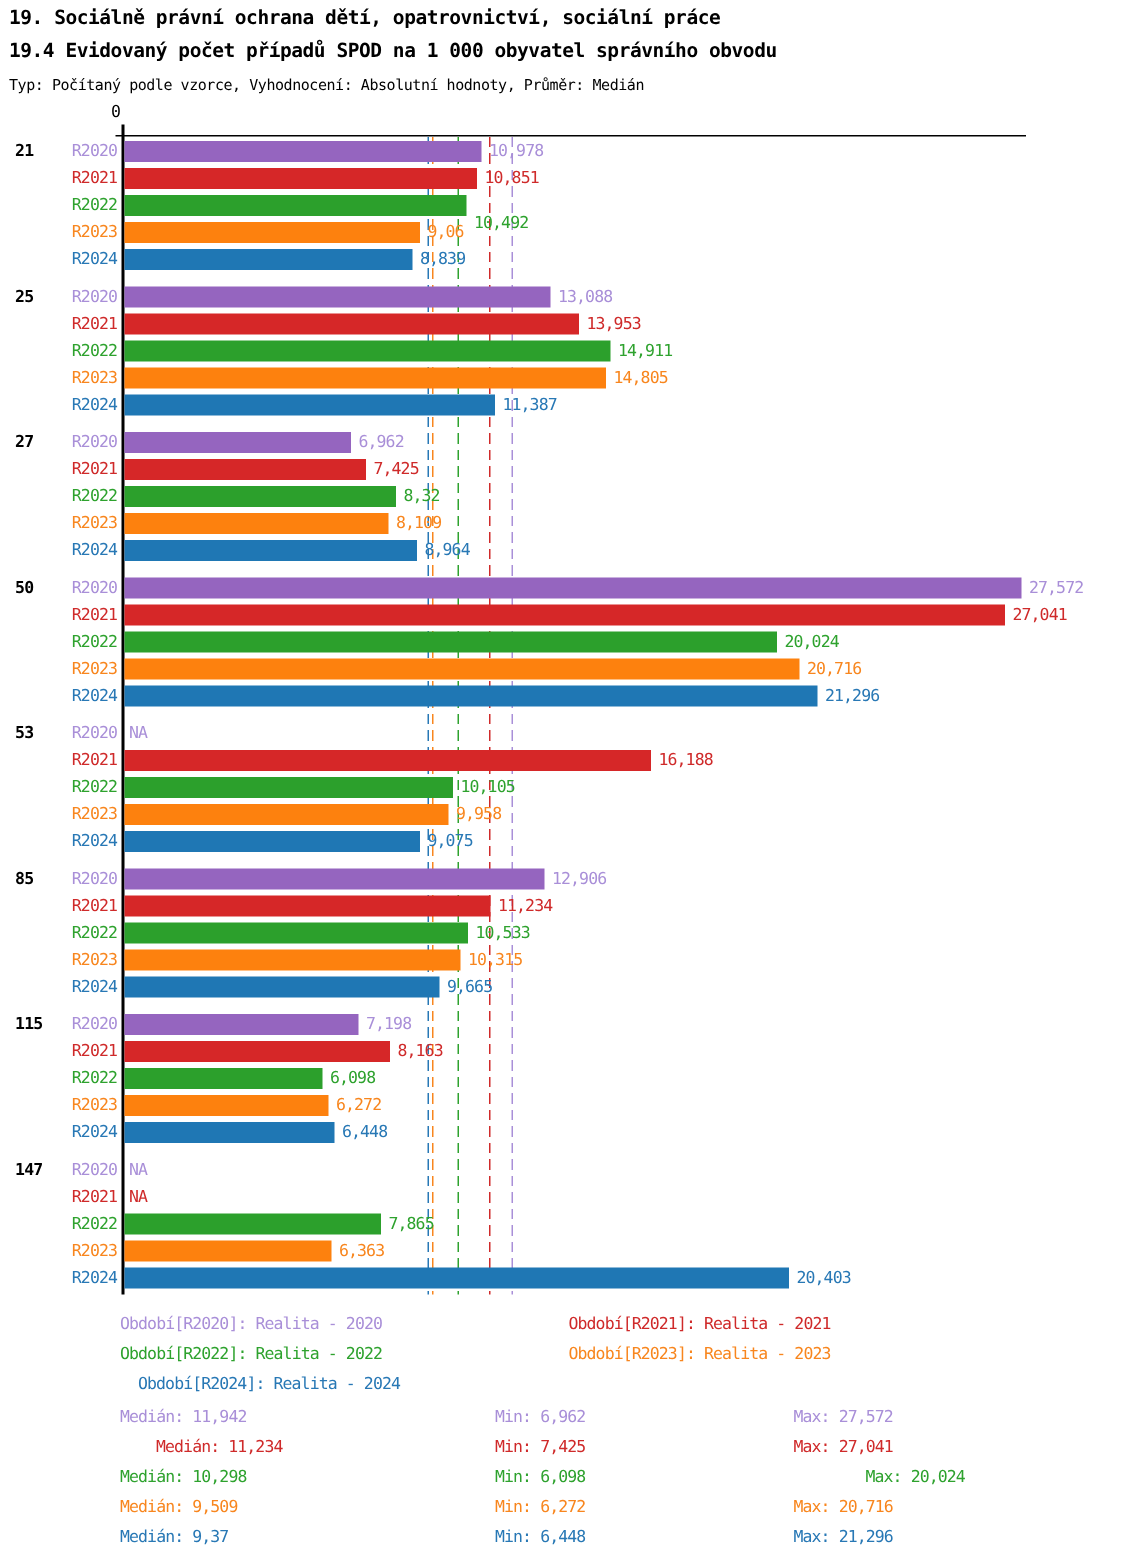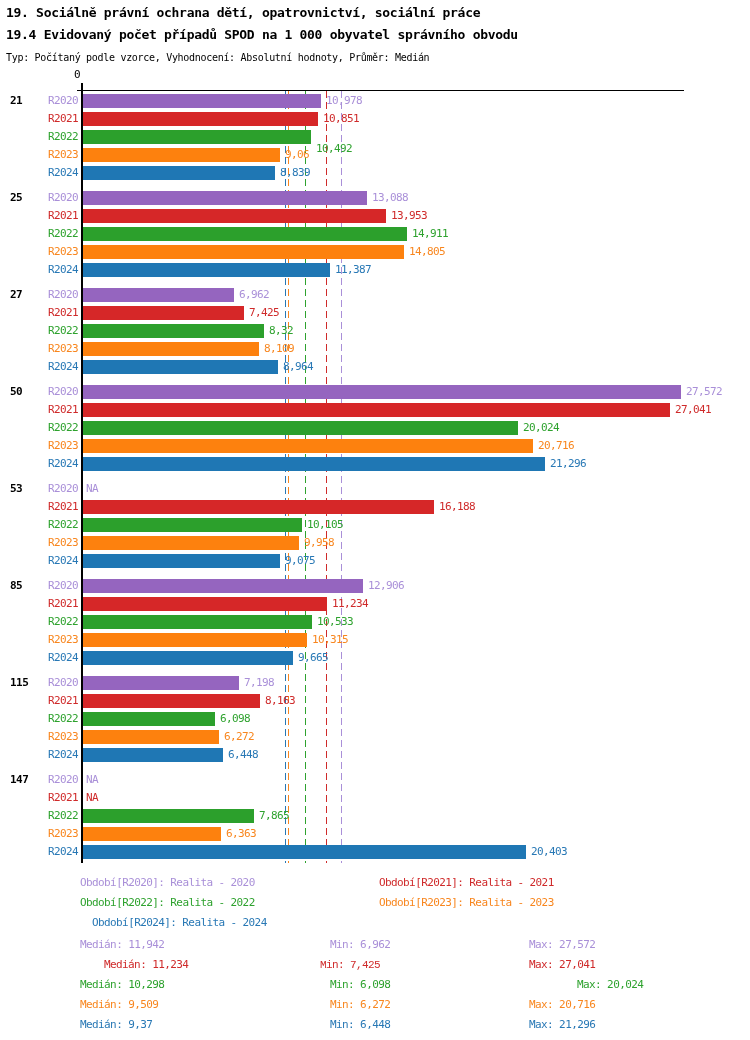--- a/index.html
+++ b/index.html
@@ -161,21 +161,21 @@
     <div class="bar" style="left:83px;top:845px;width:443px;background:#1f77b4;z-index:1;"></div>
     <div class="abs mono" style="left:531px;top:845px;color:#2878b5;z-index:3;">20,403</div>
   </div>
 <div id="footer">
     <div class="abs mono" style="left:80px;top:876px;color:#a98fd8;">Období[R2020]: Realita - 2020</div>
     <div class="abs mono" style="left:80px;top:938px;color:#a98fd8;">Medián: 11,942</div>
     <div class="abs mono" style="left:330px;top:938px;color:#a98fd8;">Min: 6,962</div>
     <div class="abs mono" style="left:529px;top:938px;color:#a98fd8;">Max: 27,572</div>
     <div class="abs mono" style="left:379px;top:876px;color:#cf2a2a;">Období[R2021]: Realita - 2021</div>
     <div class="abs mono" style="left:64px;top:958px;color:#cf2a2a;margin-left:40px;">Medián: 11,234</div>
-    <div class="abs mono" style="left:320px;top:958px;color:#cf2a2a;font-family:Liberation Mono, monospace;">Min: 7,425</div>
+    <div class="abs mono" style="left:330px;top:958px;color:#cf2a2a;">Min: 7,425</div>
     <div class="abs mono" style="left:529px;top:958px;color:#cf2a2a;">Max: 27,041</div>
     <div class="abs mono" style="left:80px;top:896px;color:#2ea22e;">Období[R2022]: Realita - 2022</div>
     <div class="abs mono" style="left:80px;top:978px;color:#2ea22e;">Medián: 10,298</div>
     <div class="abs mono" style="left:330px;top:978px;color:#2ea22e;">Min: 6,098</div>
     <div class="abs mono" style="left:529px;top:978px;color:#2ea22e;padding-left:48px;">Max: 20,024</div>
     <div class="abs mono" style="left:379px;top:896px;color:#f8861e;">Období[R2023]: Realita - 2023</div>
     <div class="abs mono" style="left:80px;top:998px;color:#f8861e;">Medián: 9,509</div>
     <div class="abs mono" style="left:330px;top:998px;color:#f8861e;">Min: 6,272</div>
     <div class="abs mono" style="left:529px;top:998px;color:#f8861e;">Max: 20,716</div>
     <div class="abs mono" style="left:80px;top:916px;color:#2878b5;margin-left:12px;">Období[R2024]: Realita - 2024</div>

